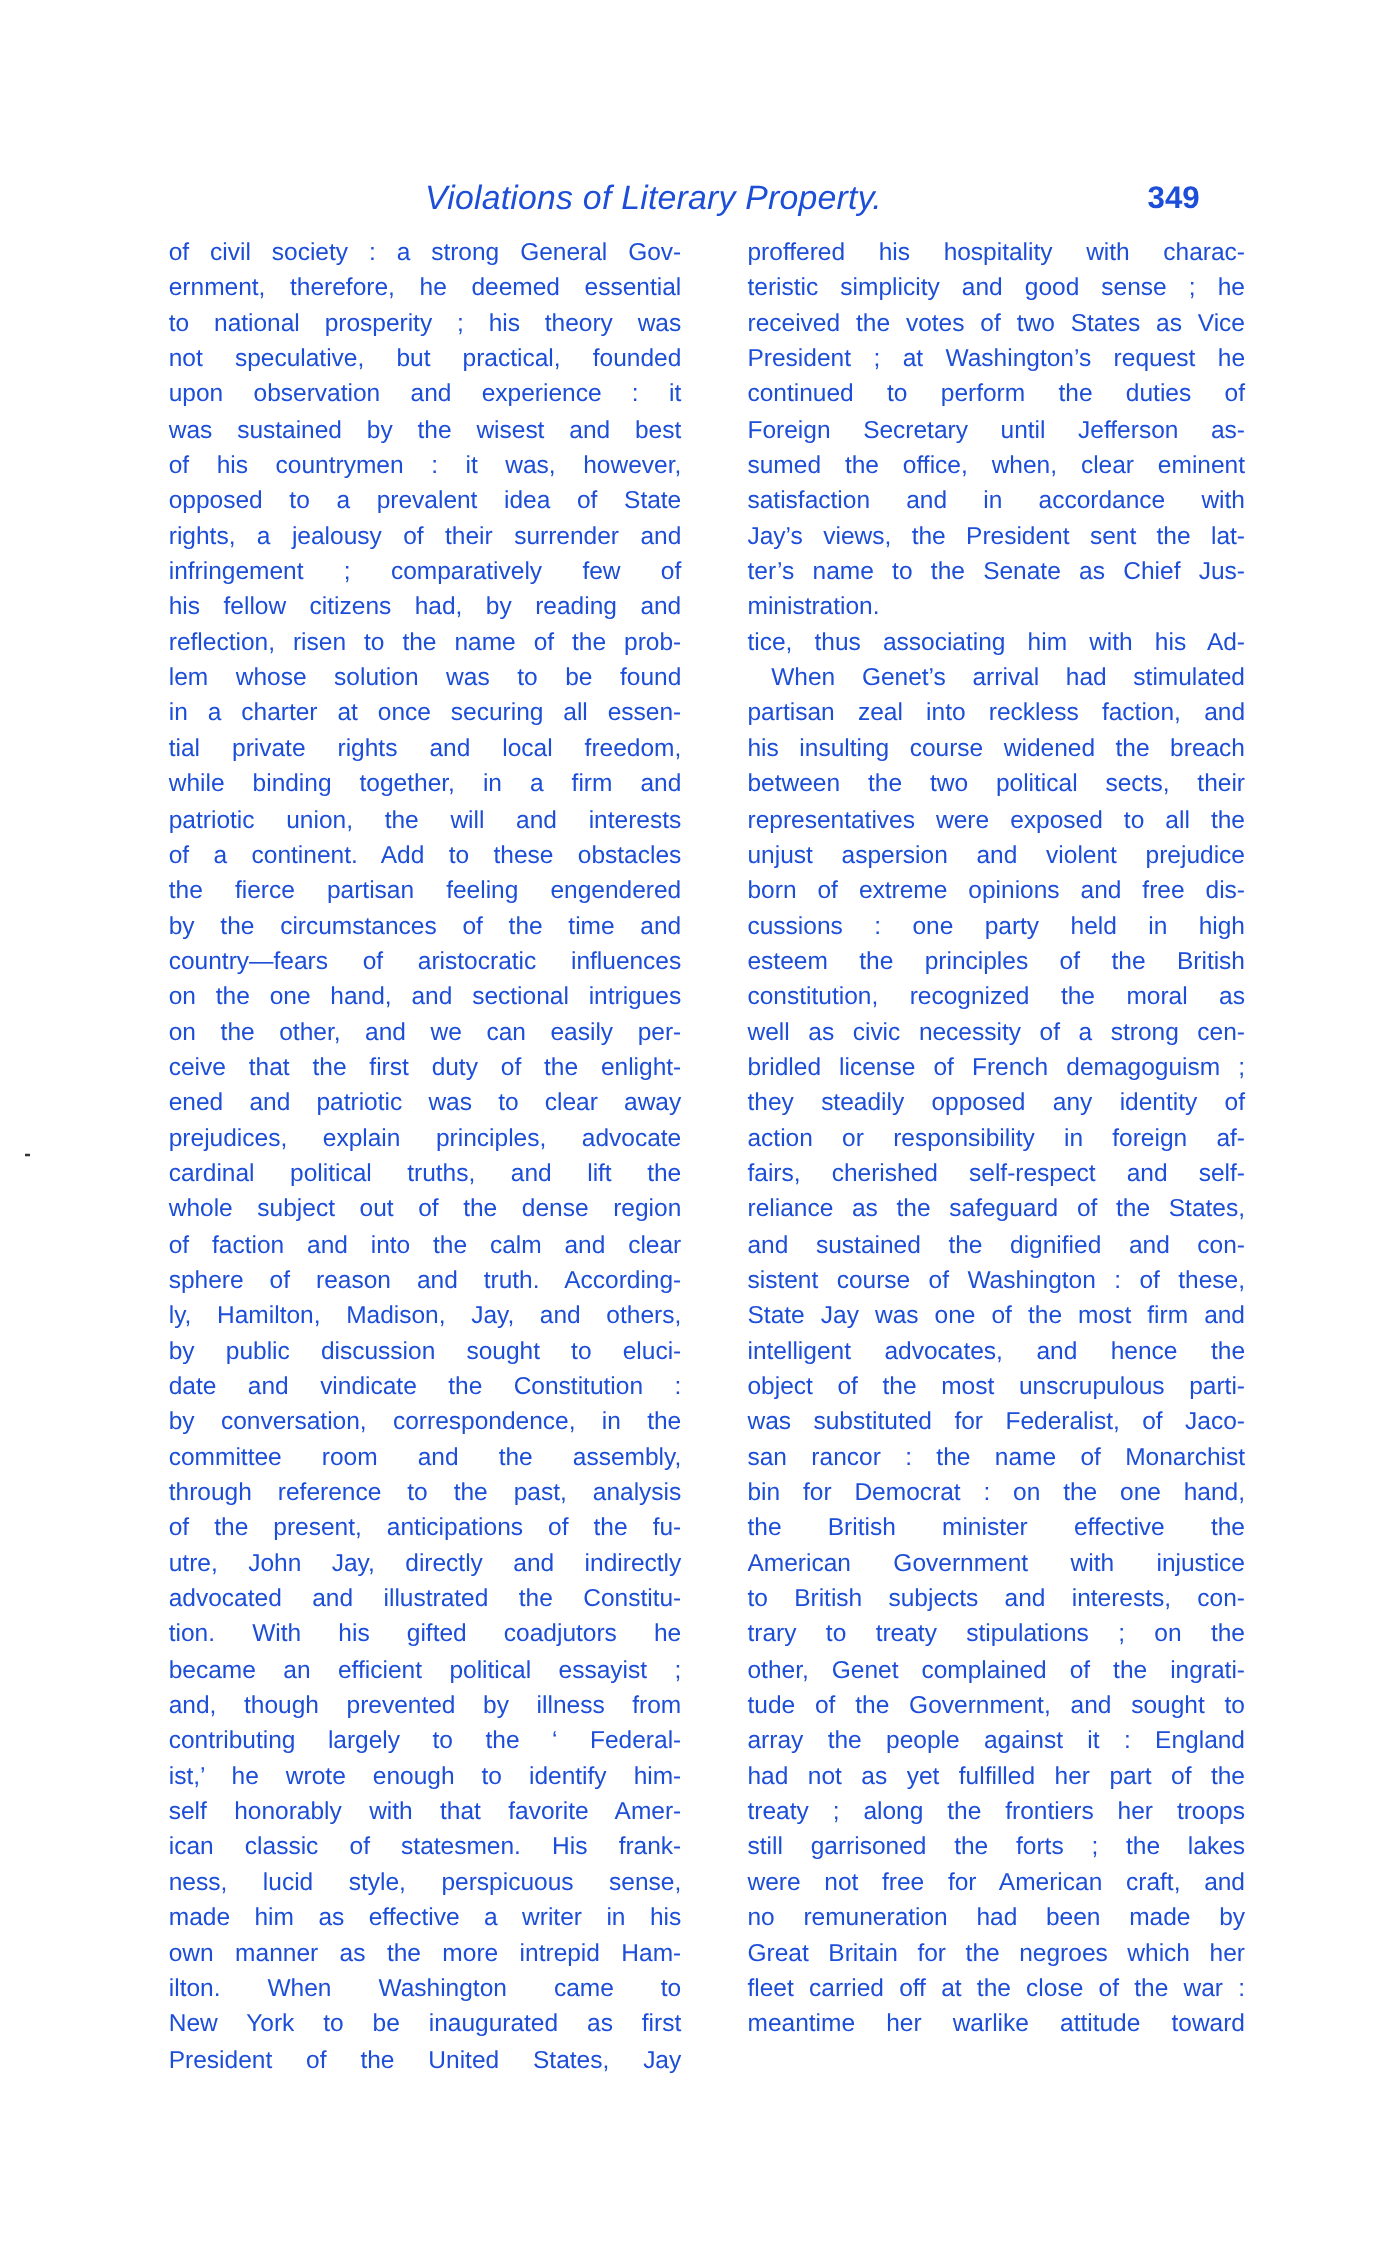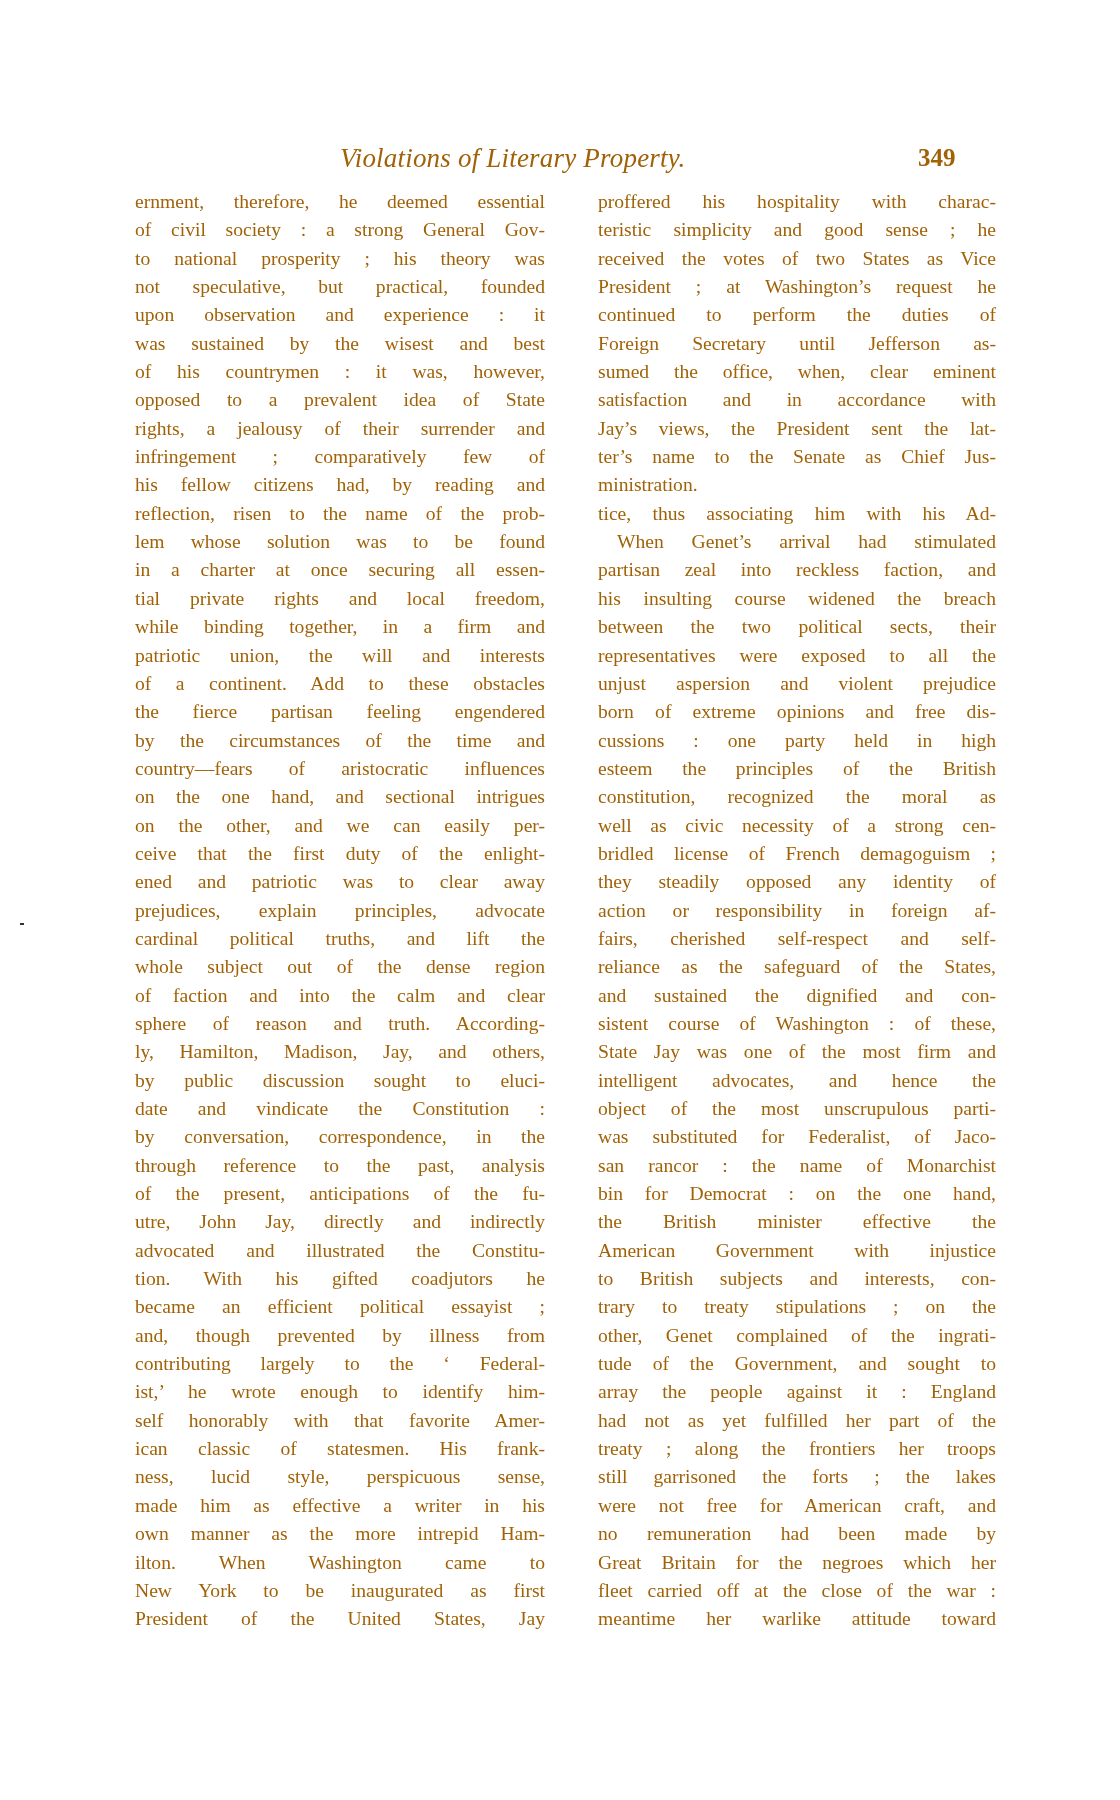--- a/index.html
+++ b/index.html
@@ -1,38 +1,38 @@
 <!DOCTYPE html>
 <html><head>
 <meta charset="utf-8">
 <style>
   html, body { margin: 0; padding: 0; background: #ffffff; }
   body { width: 1120px; height: 1800px; position: relative; overflow: hidden; }
-  .page { position: absolute; left: 0; top: 0; width: 1120px; height: 1800px; background: #ffffff; color: #a16207; font-family: Liberation Serif, serif; }
+  .page { position: absolute; left: 0; top: 0; width: 1120px; height: 1800px; background: #ffffff; color: #1d4ed8; font-family: Liberation Sans, sans-serif; }
   .running-head { position: absolute; left: 340px; top: 143px; font-style: italic; font-size: 27px; letter-spacing: 0.2px; white-space: nowrap; line-height: 30px; }
   .folio { position: absolute; left: 918px; top: 143px; font-size: 25px; font-weight: bold; line-height: 30px; white-space: nowrap; }
   .col { position: absolute; top: 188px; font-size: 19.6px; line-height: 28.35px; }
   .col-left { left: 135px; width: 410px; }
   .col-right { left: 566px; width: 398px; margin-left: 32px; }
   .line { display: block; height: 28.35px; white-space: nowrap; text-align: justify; text-align-last: justify; overflow: visible; }
   .line.last { text-align-last: left; }
   .line.indent { padding-left: 19px; }
   .margin-mark { position: absolute; left: 20px; top: 923px; width: 4px; height: 2px; background: #333; }
 </style>
 </head>
 <body>
 
 <div class="page">
   <div class="running-head">Violations of Literary Property.</div>
   <div class="folio">349</div>
   <div class="margin-mark"></div>
 
   <div class="col col-left" id="col-left">
+      <span class="line">of civil society : a strong General Gov-</span>
       <span class="line">ernment, therefore, he deemed essential</span>
-      <span class="line">of civil society : a strong General Gov-</span>
       <span class="line">to national prosperity ; his theory was</span>
       <span class="line">not speculative, but practical, founded</span>
       <span class="line">upon observation and experience : it</span>
       <span class="line">was sustained by the wisest and best</span>
       <span class="line">of his countrymen : it was, however,</span>
       <span class="line">opposed to a prevalent idea of State</span>
       <span class="line">rights, a jealousy of their surrender and</span>
       <span class="line">infringement ; comparatively few of</span>
       <span class="line">his fellow citizens had, by reading and</span>
       <span class="line">reflection, risen to the name of the prob-</span>
@@ -51,20 +51,21 @@
       <span class="line">ened and patriotic was to clear away</span>
       <span class="line">prejudices, explain principles, advocate</span>
       <span class="line">cardinal political truths, and lift the</span>
       <span class="line">whole subject out of the dense region</span>
       <span class="line">of faction and into the calm and clear</span>
       <span class="line">sphere of reason and truth. According-</span>
       <span class="line">ly, Hamilton, Madison, Jay, and others,</span>
       <span class="line">by public discussion sought to eluci-</span>
       <span class="line">date and vindicate the Constitution :</span>
       <span class="line">by conversation, correspondence, in the</span>
+      <span class="line">committee room and the assembly,</span>
       <span class="line">through reference to the past, analysis</span>
       <span class="line">of the present, anticipations of the fu-</span>
       <span class="line">utre, John Jay, directly and indirectly</span>
       <span class="line">advocated and illustrated the Constitu-</span>
       <span class="line">tion. With his gifted coadjutors he</span>
       <span class="line">became an efficient political essayist ;</span>
       <span class="line">and, though prevented by illness from</span>
       <span class="line">contributing largely to the ‘ Federal-</span>
       <span class="line">ist,’ he wrote enough to identify him-</span>
       <span class="line">self honorably with that favorite Amer-</span>

